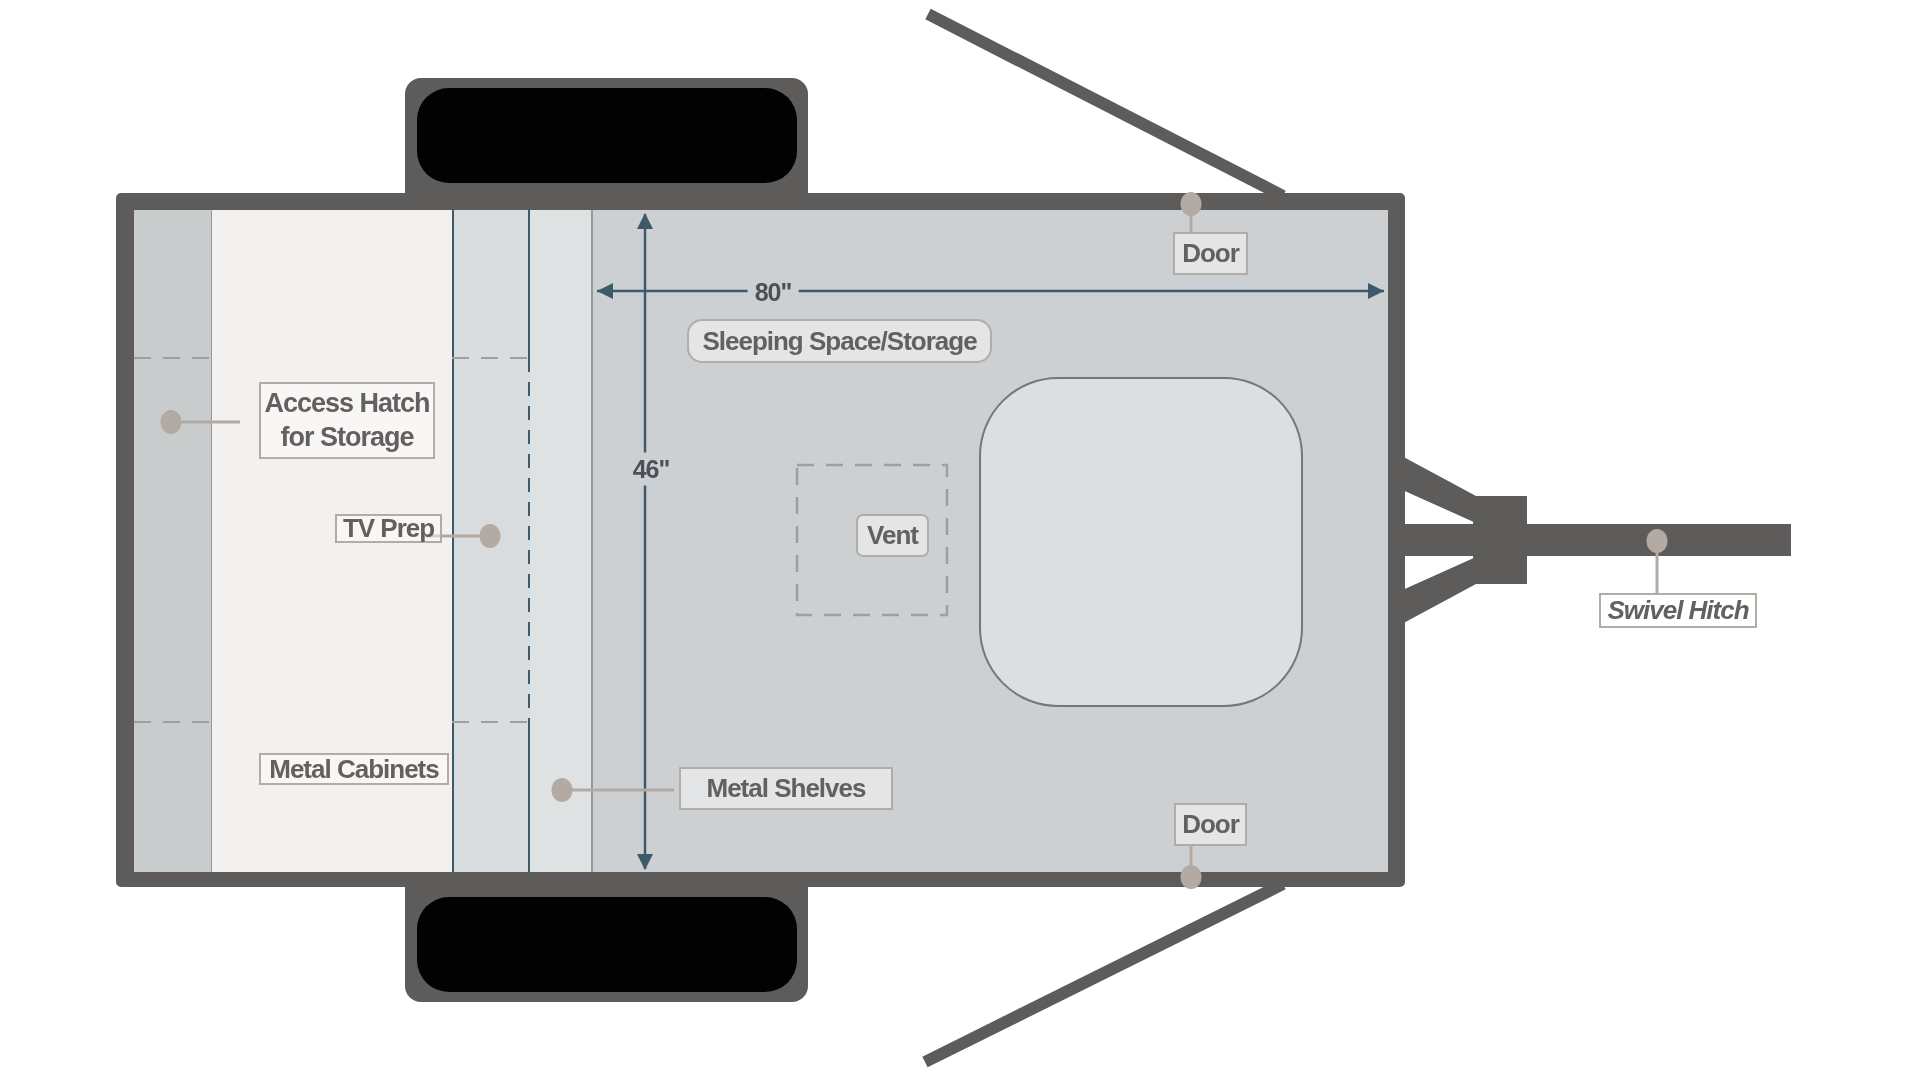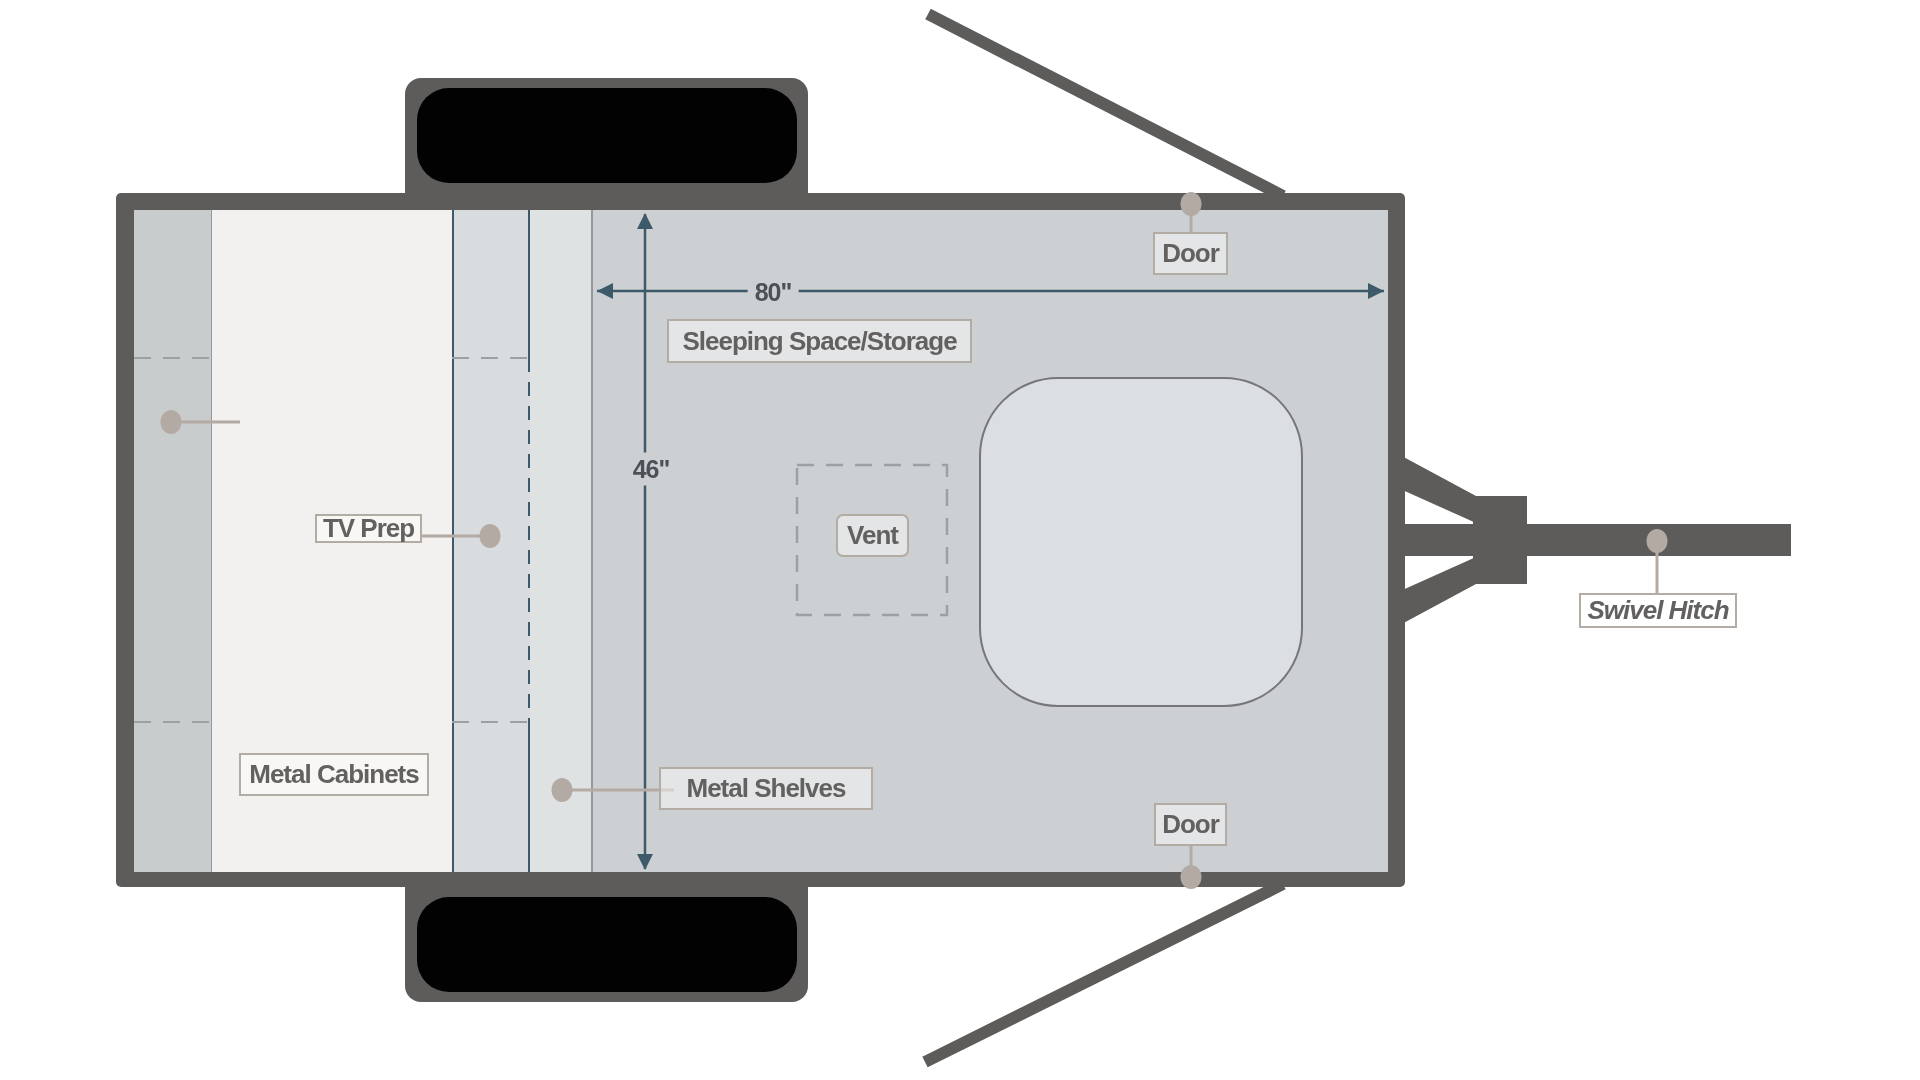--- a/index.html
+++ b/index.html
@@ -48,21 +48,21 @@
   .door-swing{stroke:var(--c-wall);stroke-width:12;fill:none;}
 
   
   .lbl{
     position:absolute;box-sizing:border-box;
     border:2.5px solid var(--c-label_border);
     background:rgba(255,255,255,0.45);
     color:var(--c-label_text);
     display:flex;flex-direction:column;align-items:center;justify-content:center;
     font-weight:700;font-size:26px;letter-spacing:-1px;line-height:1.25;
-    white-space:nowrap;text-align:center;
+    white-space:nowrap;text-align:center;margin-left:20px;
   }
   .lbl span{display:block;}
 
   
   .dim{
     position:absolute;transform:translate(-50%,-50%);
     background:var(--c-floor);color:var(--c-dim_text);
     font-weight:700;font-size:25px;letter-spacing:-1px;
     padding:2px 7px;white-space:nowrap;
   }
@@ -133,35 +133,39 @@
     <line x1="1657" y1="541" x2="1657" y2="594" class="s-conn"></line>
 
     <ellipse cx="171" cy="422" rx="10.5" ry="12" class="f-dot"></ellipse>
     <ellipse cx="490" cy="536" rx="10.5" ry="12" class="f-dot"></ellipse>
     <ellipse cx="562" cy="790" rx="10.5" ry="12" class="f-dot"></ellipse>
     <ellipse cx="1191" cy="204" rx="10.5" ry="12" class="f-dot"></ellipse>
     <ellipse cx="1191" cy="877" rx="10.5" ry="12" class="f-dot"></ellipse>
     <ellipse cx="1657" cy="541" rx="10.5" ry="12" class="f-dot"></ellipse>
   </svg>
 
+  <div class="lbl" style="left:239px;top:382px;width:176px;height:77px;font-size:27px;">
+    <span>Access Hatch</span>
+    <span>for Storage</span>
+  </div>
 
   <div class="lbl" style="left:315px;top:514px;width:107px;height:29px;">
     <span>TV Prep</span>
   </div>
 
-  <div class="lbl" style="left:667px;top:319px;width:305px;height:44px;">
+  <div class="lbl" style="left:667px;top:319px;width:305px;height:44px;border-radius:15px;">
     <span>Sleeping Space/Storage</span>
   </div>
 
   <div class="lbl" style="left:836px;top:514px;width:73px;height:43px;border-radius:7px;">
     <span>Vent</span>
   </div>
 
 
-  <div class="lbl" style="left:239px;top:753px;width:190px;height:43px;">
+  <div class="lbl" style="left:239px;top:753px;width:190px;height:32px;">
     <span>Metal Cabinets</span>
   </div>
 
   <div class="lbl" style="left:659px;top:767px;width:214px;height:43px;">
     <span>Metal Shelves</span>
   </div>
 
   <div class="lbl" style="left:1153px;top:232px;width:75px;height:43px;">
     <span>Door</span>
   </div>

